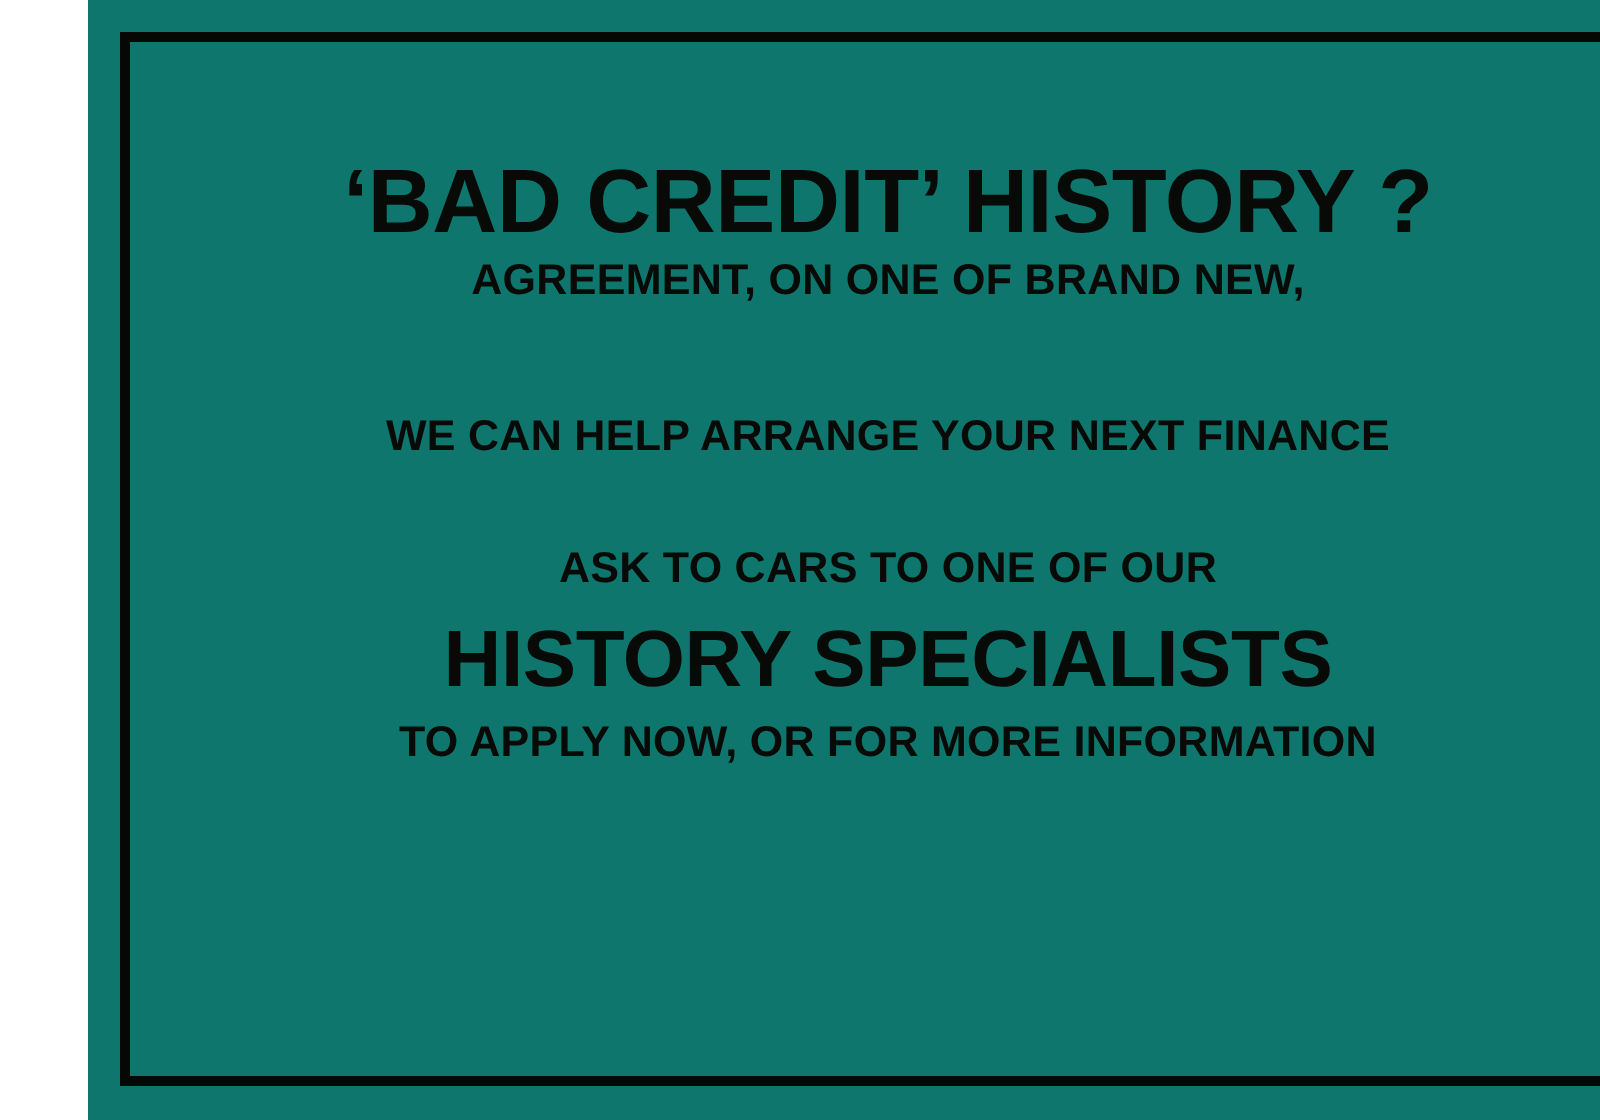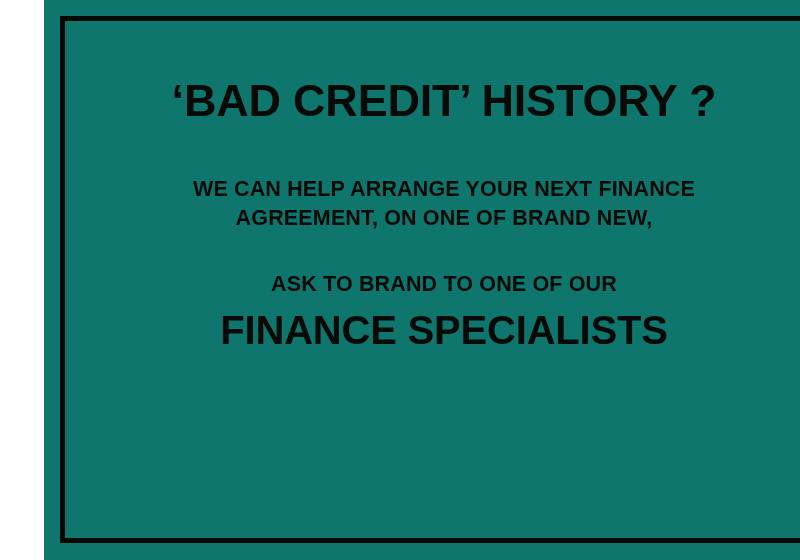--- a/index.html
+++ b/index.html
@@ -92,24 +92,25 @@
 
 <div id="poster">
 
   <div id="poster-frame"></div>
 
   <div id="content">
 
     <div class="line headline" id="headline-1">‘BAD CREDIT’ HISTORY ?</div>
 
 
+    <div class="line body-line" id="body-2">AGREEMENT, ON ONE OF BRAND NEW,</div>
+
     <div class="line body-line" id="body-1">WE CAN HELP ARRANGE YOUR NEXT FINANCE</div>
 
-    <div class="line body-line" id="body-2">AGREEMENT, ON ONE OF BRAND NEW,</div>
 
+    <div class="line" id="cta-lead">ASK TO CARS TO ONE OF OUR</div>
 
-    <div class="line" id="cta-lead">ASK TO BRAND TO ONE OF OUR</div>
+    <div class="line" id="cta-headline">HISTORY SPECIALISTS</div>
 
-    <div class="line" id="cta-headline">FINANCE SPECIALISTS</div>
-
+    <div class="line" id="cta-footer">TO APPLY NOW, OR FOR MORE INFORMATION</div>
 
   </div>
 </div>
 
 </body></html>

